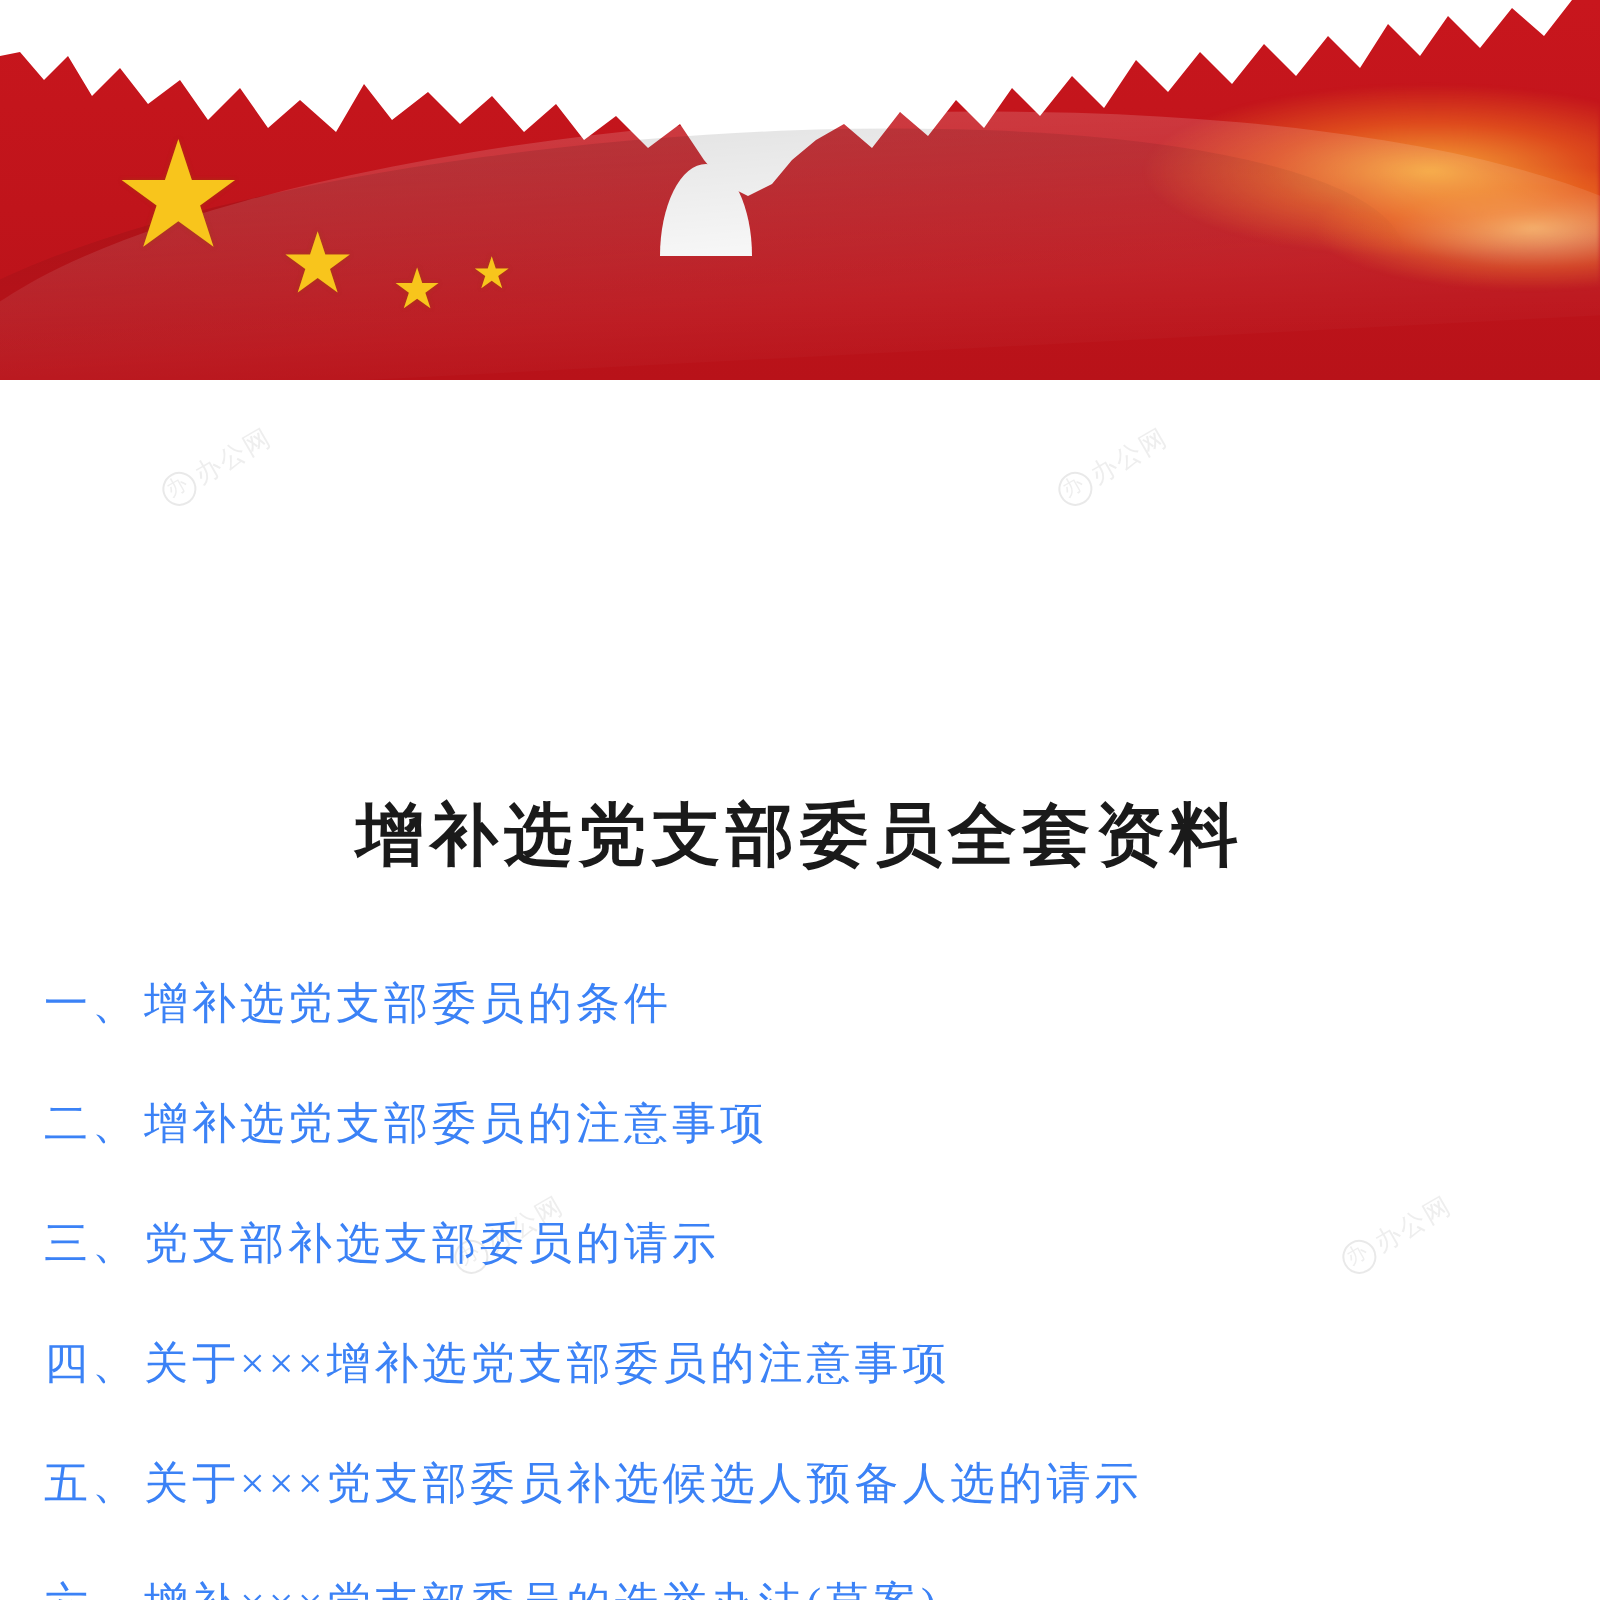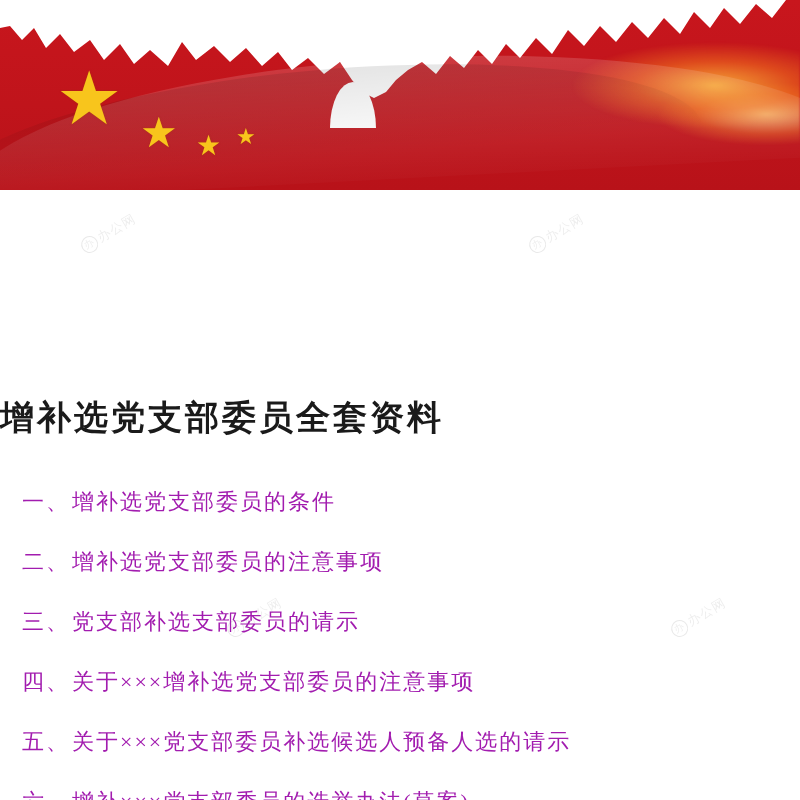--- a/index.html
+++ b/index.html
@@ -119,34 +119,35 @@
     vertical-align: middle;
   }
 
   
   .doc {
     position: relative;
     width: 800px;
     padding: 0;
   }
   .doc-title {
+    text-align: center;
     font-size: 34px;
     font-weight: bold;
     letter-spacing: 3px;
     color: #1a1a1a;
     margin-top: 205px;
     font-family: "Liberation Serif", serif;
   }
   .toc {
     margin-top: 46px;
     padding-left: 22px;
   }
   .toc-item {
     font-size: 22px;
-    color: #a21caf;
+    color: #3b82f6;
     letter-spacing: 2px;
     margin-bottom: 30px;
     white-space: nowrap;
     font-family: "Liberation Serif", serif;
   }
   .toc-num { margin-right: 2px; }
 </style>
 </head>
 <body>
 

